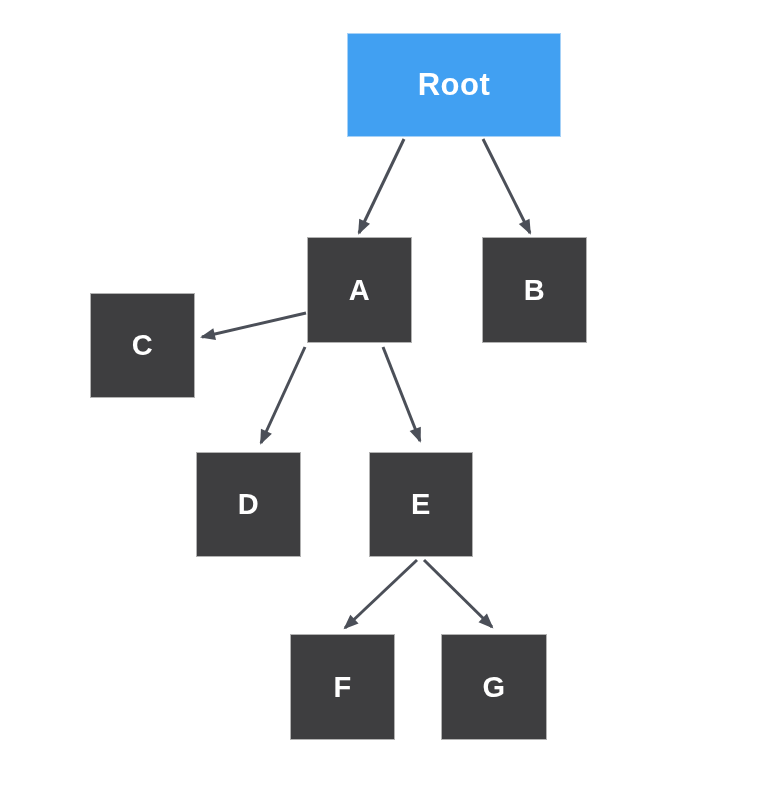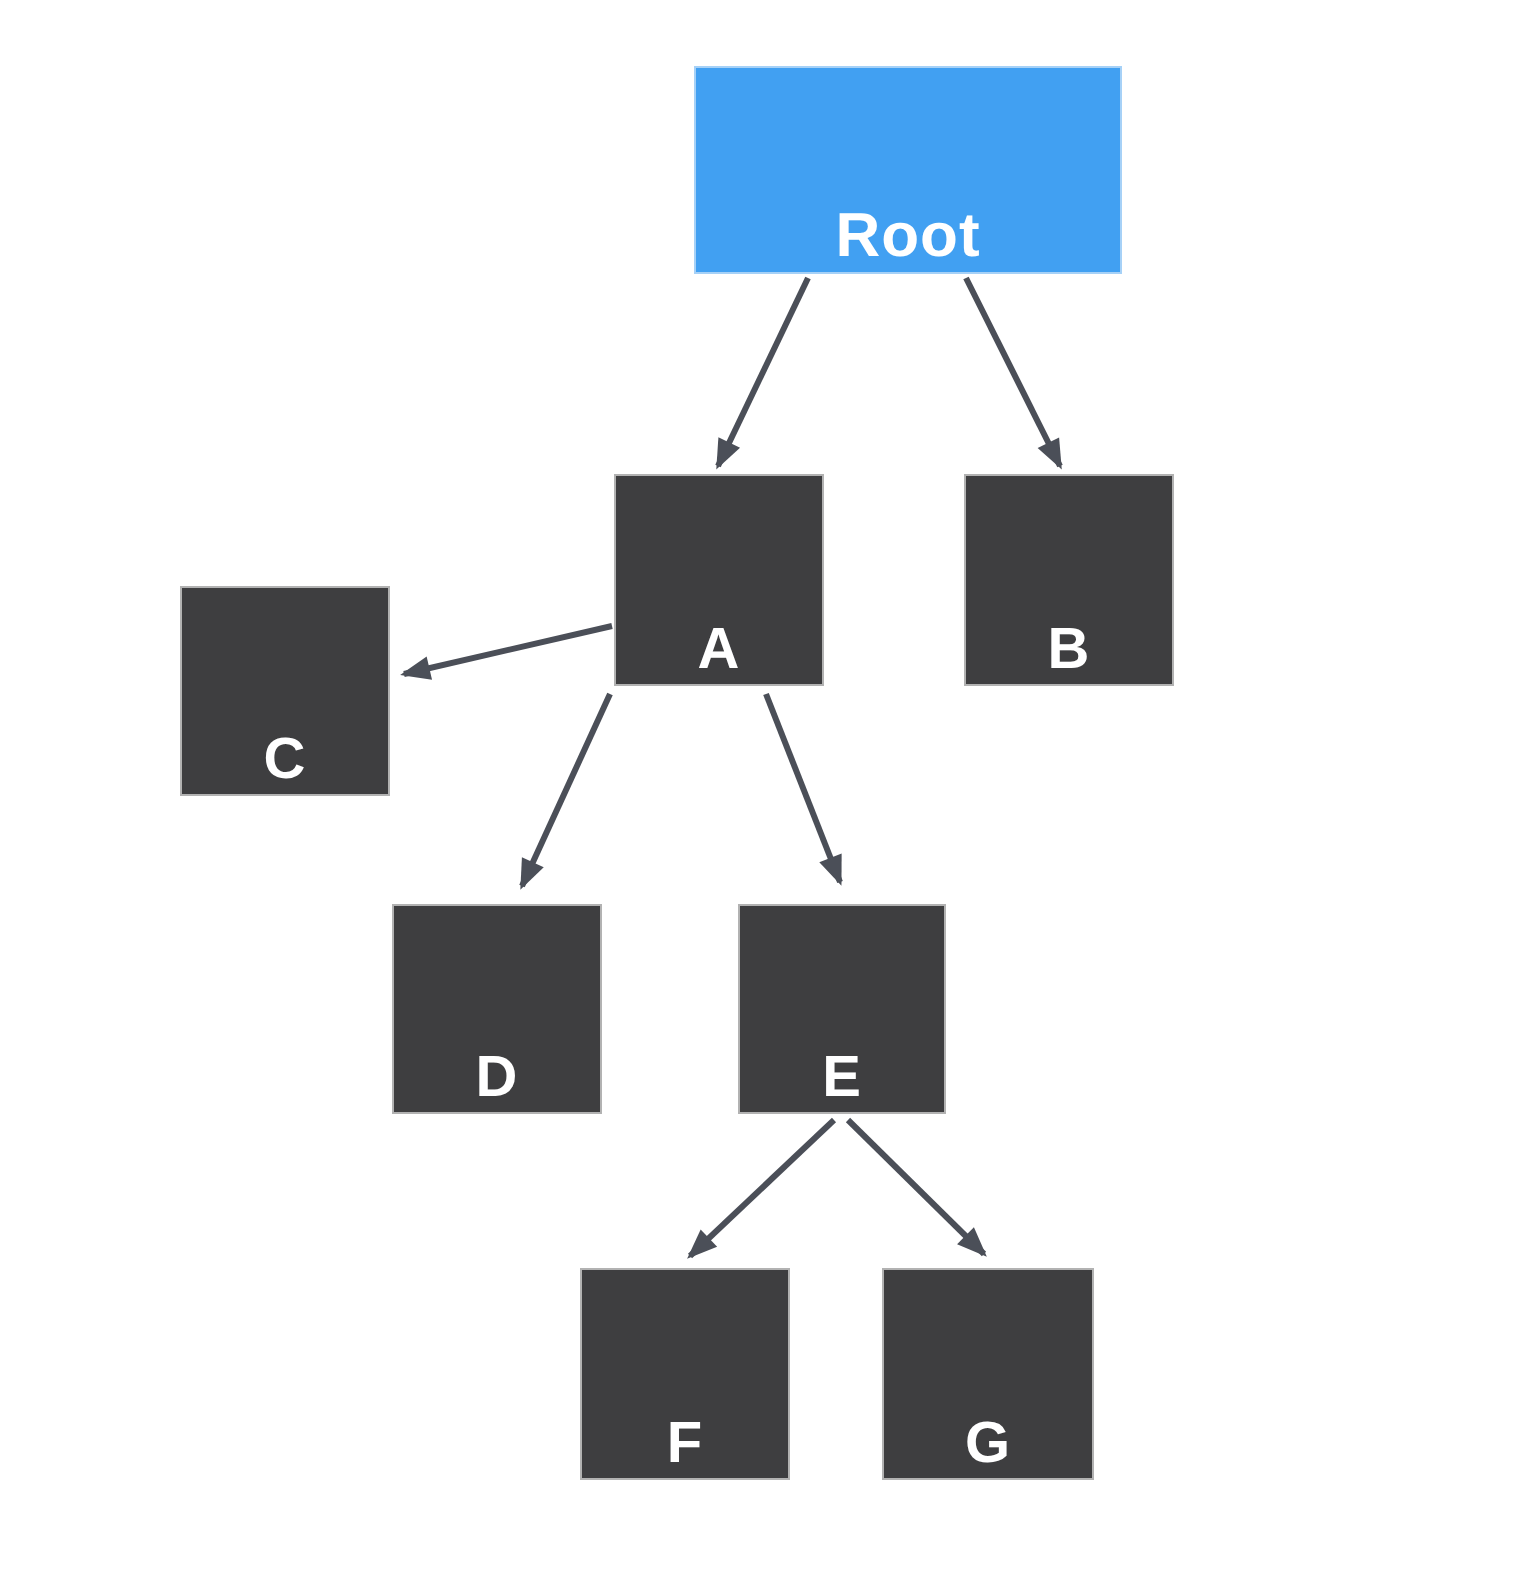--- a/index.html
+++ b/index.html
@@ -16,21 +16,21 @@
   #edges {
     position: absolute;
     left: 0;
     top: 0;
     pointer-events: none;
   }
   .node {
     position: absolute;
     box-sizing: border-box;
     display: flex;
-    align-items: flex-end;
+    align-items: center;
     justify-content: center;
   }
   .node--root {
     border: 1px solid #a6d1f7;
   }
   .node--child {
     border: 1px solid #b2b2b2;
   }
   .node__label {
     font-weight: 700;

